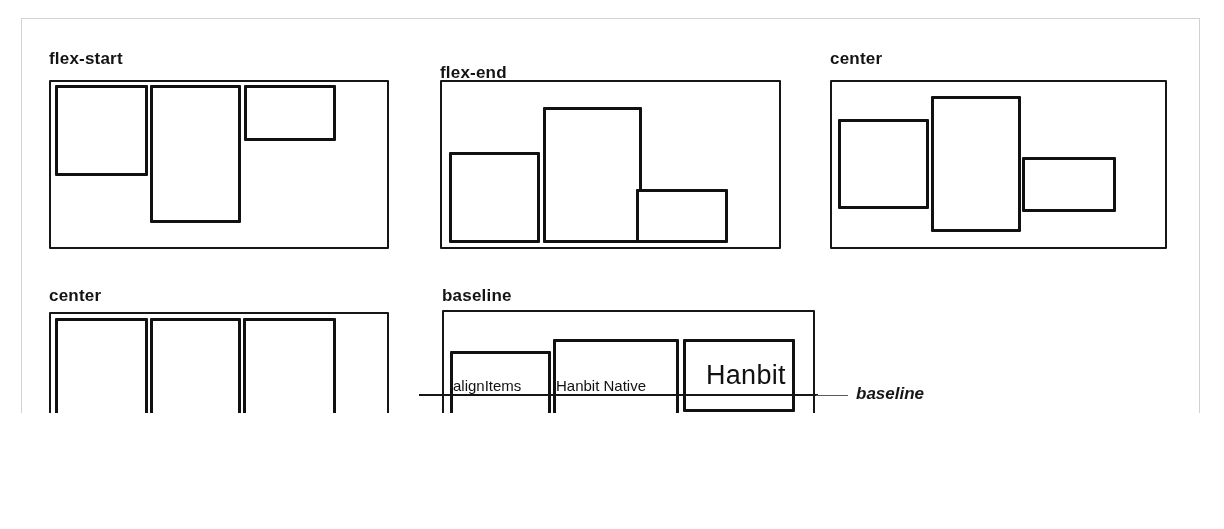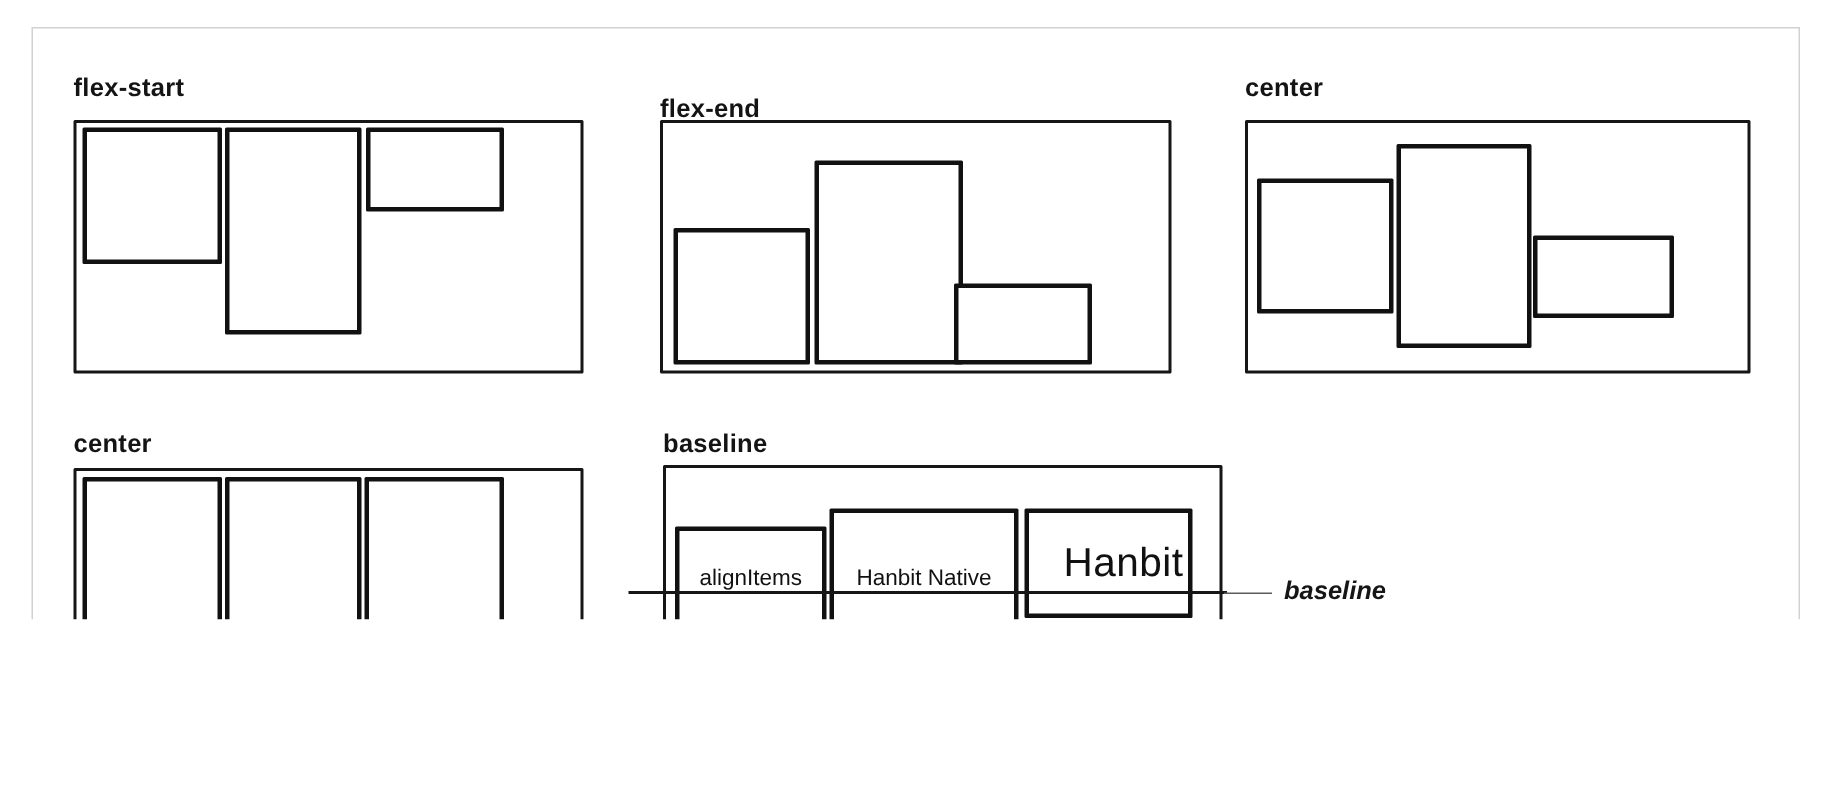--- a/index.html
+++ b/index.html
@@ -58,21 +58,20 @@
   }
 
   .item-box {
     position: absolute;
     border: 3px solid #111111;
     background: #ffffff;
     box-sizing: border-box;
     border-radius: 1px;
     display: flex;
     align-items: flex-start;
-    justify-content: center;
   }
 
   .item-box.labeled {
     align-items: flex-start;
   }
 
   .item-label {
     font-family: "Liberation Sans", sans-serif;
     color: #111111;
     white-space: nowrap;

